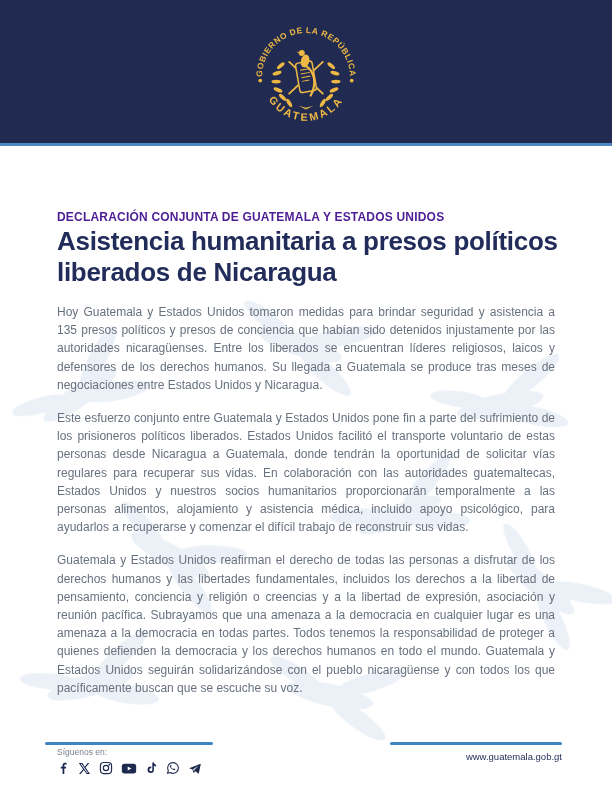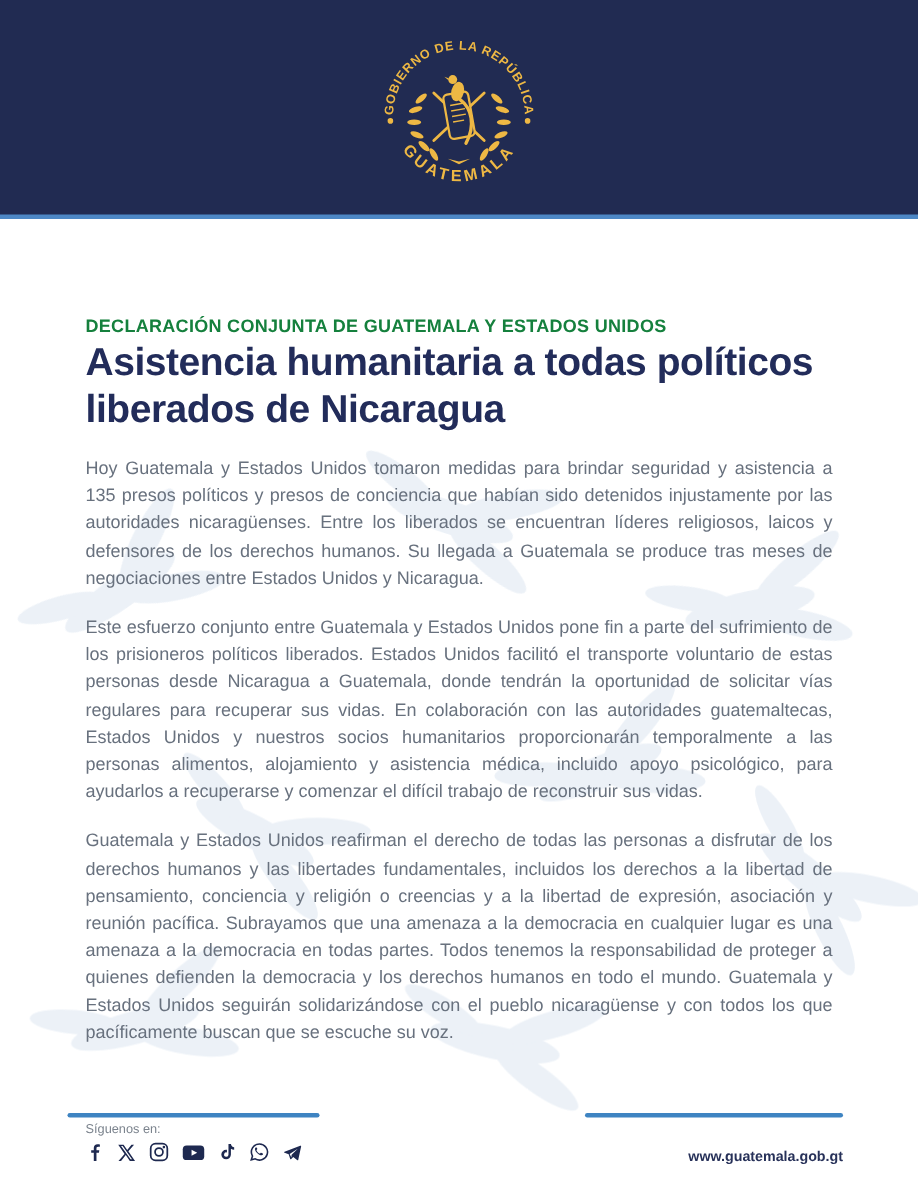--- a/index.html
+++ b/index.html
@@ -19,21 +19,21 @@
   
   .watermark{position:absolute;top:255px;left:0;z-index:0;pointer-events:none;}
   
   .content{position:absolute;left:0;top:0;width:612px;height:792px;z-index:1;}
   .date{
     position:absolute;left:57px;top:172px;
     font-size:12px;color:#6e7680;letter-spacing:.2px;
   }
   .kicker{
     position:absolute;left:57px;top:210px;
-    font-size:12px;font-weight:bold;color:#15803d;letter-spacing:.2px;
+    font-size:12px;font-weight:bold;color:#4c1d95;letter-spacing:.2px;
   }
   .title{
     position:absolute;left:57px;top:226px;width:505px;
     font-size:26px;line-height:31px;font-weight:bold;color:#222c5a;
     letter-spacing:-0.3px;
   }
   .paragraphs{position:absolute;left:57px;top:303px;width:498px;}
   .paragraphs p{
     margin:0 0 15px 0;
     font-size:12px;line-height:18.2px;color:#68717e;
@@ -41,22 +41,22 @@
   }
   
   .footer-left{position:absolute;left:45px;top:742px;width:168px;}
   .footer-right{position:absolute;right:50px;top:742px;width:172px;text-align:right;}
   .rule{height:3px;background:#3e84c2;border-radius:2px;}
   .footer-left-inner{padding-left:12px;}
   .follow-label{margin-top:2px;font-size:8.5px;color:#7b838d;}
   .social-row{display:flex;align-items:center;gap:8px;margin-top:4px;}
   .social-row a{display:inline-flex;align-items:center;text-decoration:none;}
   .website{
-    display:inline-block;margin-top:21px;
-    font-size:9.5px;font-weight:bold;color:#273159;text-decoration:none;
+    display:inline-block;margin-top:6px;
+    font-size:9.5px;font-weight:normal;color:#273159;text-decoration:none;
   }
 </style>
 </head>
 <body>
 
 <svg class="watermark" width="612" height="520" viewBox="0 0 612 520">
   <defs>
     <g id="wleaf">
       <ellipse cx="0" cy="0" rx="44" ry="11"></ellipse>
       <ellipse cx="36" cy="-20" rx="36" ry="9" transform="rotate(-28 36 -20)"></ellipse>
@@ -132,21 +132,21 @@
           <circle cx="55.5" cy="36.5" r="3.2" fill="#eeb844"></circle>
           <path d="M52.5 35.5 L49.5 34.5 L52.5 37 Z" fill="#eeb844"></path>
           <ellipse cx="59" cy="45" rx="4.5" ry="7" transform="rotate(14 59 45)" fill="#eeb844"></ellipse>
           <path d="M61 51 C69 57 72 69 65 82" stroke="#eeb844" stroke-width="2.4" fill="none" stroke-linecap="round"></path>
         </g>
       </g>
     </svg>
   </div>
 
   <div class="kicker">DECLARACIÓN CONJUNTA DE GUATEMALA Y ESTADOS UNIDOS</div>
-  <h1 class="title" style="margin:0;">Asistencia humanitaria a todas políticos liberados de Nicaragua</h1>
+  <h1 class="title" style="margin:0;">Asistencia humanitaria a presos políticos liberados de Nicaragua</h1>
 
   <div class="paragraphs">
     <p>Hoy Guatemala y Estados Unidos tomaron medidas para brindar seguridad y asistencia a 135 presos políticos y presos de conciencia que habían sido detenidos injustamente por las autoridades nicaragüenses. Entre los liberados se encuentran líderes religiosos, laicos y defensores de los derechos humanos. Su llegada a Guatemala se produce tras meses de negociaciones entre Estados Unidos y Nicaragua.</p>
     <p>Este esfuerzo conjunto entre Guatemala y Estados Unidos pone fin a parte del sufrimiento de los prisioneros políticos liberados. Estados Unidos facilitó el transporte voluntario de estas personas desde Nicaragua a Guatemala, donde tendrán la oportunidad de solicitar vías regulares para recuperar sus vidas. En colaboración con las autoridades guatemaltecas, Estados Unidos y nuestros socios humanitarios proporcionarán temporalmente a las personas alimentos, alojamiento y asistencia médica, incluido apoyo psicológico, para ayudarlos a recuperarse y comenzar el difícil trabajo de reconstruir sus vidas.</p>
     <p>Guatemala y Estados Unidos reafirman el derecho de todas las personas a disfrutar de los derechos humanos y las libertades fundamentales, incluidos los derechos a la libertad de pensamiento, conciencia y religión o creencias y a la libertad de expresión, asociación y reunión pacífica. Subrayamos que una amenaza a la democracia en cualquier lugar es una amenaza a la democracia en todas partes. Todos tenemos la responsabilidad de proteger a quienes defienden la democracia y los derechos humanos en todo el mundo. Guatemala y Estados Unidos seguirán solidarizándose con el pueblo nicaragüense y con todos los que pacíficamente buscan que se escuche su voz.</p>
   </div>
 
   <div class="footer-left">
     <div class="rule"></div>
     <div class="footer-left-inner">

